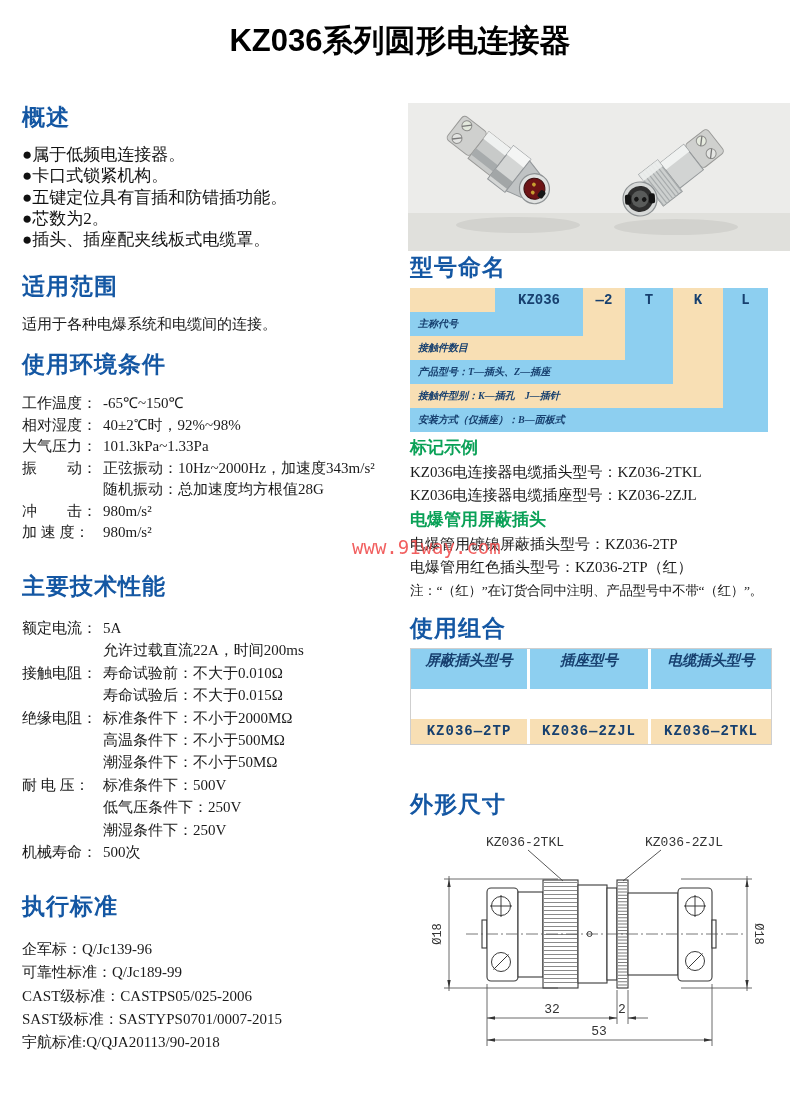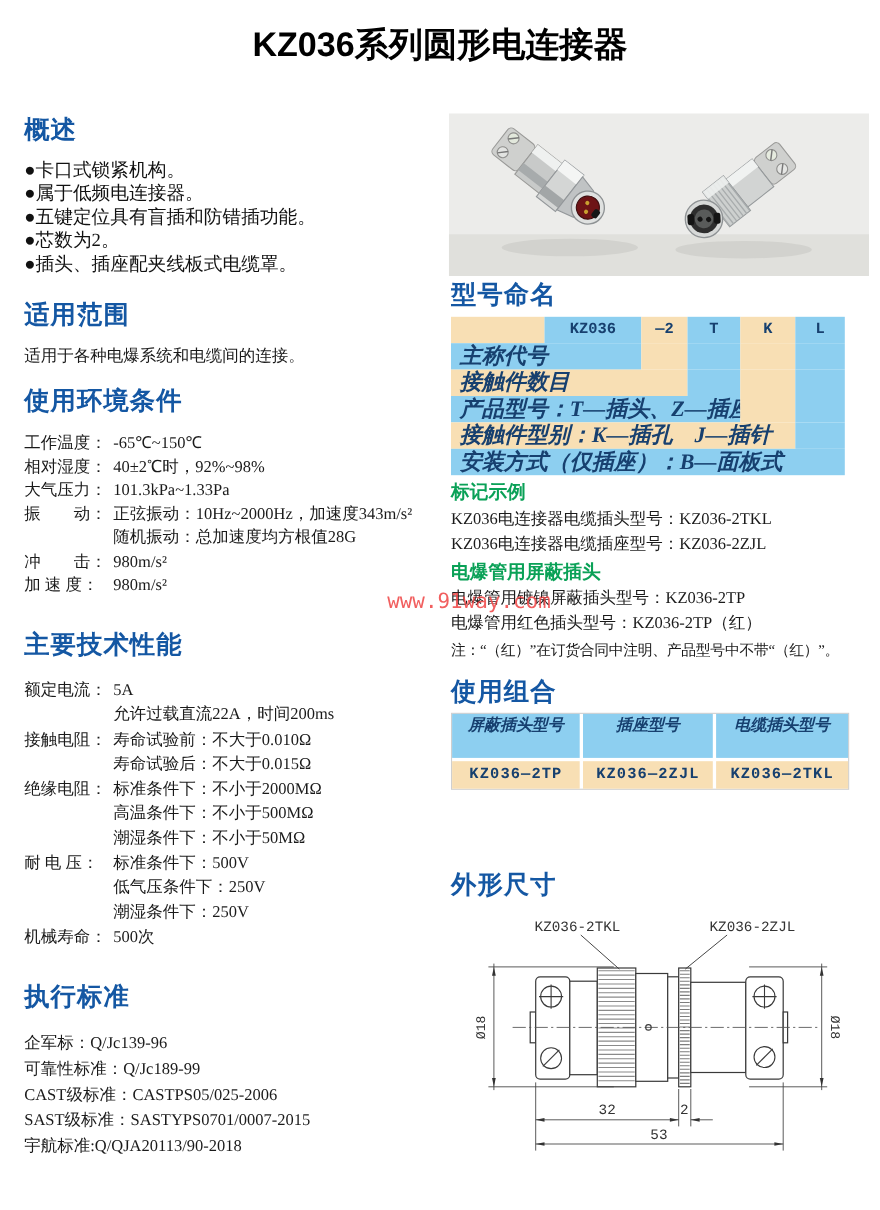--- a/index.html
+++ b/index.html
@@ -45,42 +45,42 @@
   }
   .nc { width:100%; height:100%; }
   .nc.blue { background:#8DCFF0; }
   .nc.peach { background:#F8DFB4; }
   .nc.code {
     font-family:"Liberation Mono", monospace; font-weight:bold;
     font-size:14px; line-height:24px; text-align:center; color:#17406F;
   }
   .nc.lab {
     font-family:"Liberation Serif", serif; font-style:italic; font-weight:bold;
-    font-size:20px; line-height:24px; padding-left:8px; color:#17406F;
+    font-size:10px; line-height:24px; padding-left:8px; color:#17406F;
     white-space:nowrap; overflow:hidden;
   }
   
   .mark-lines { margin-top:3px; }
   .mark-lines div { font-size:15px; line-height:23px; }
   .mark-note { font-size:13.5px !important; letter-spacing:-0.3px; white-space:nowrap; }
   .sub-head { margin-top:3px; }
   
   .ctable {
     margin-top:6px; display:grid; grid-template-columns:116px 118px 120px;
     gap:3px; background:#ffffff; border:1px solid #cfcfcf; width:362px;
   }
   .cth {
     background:#8DCFF0; height:40px; line-height:23px; text-align:center;
     font-family:"Liberation Serif", serif; font-style:italic; font-weight:bold;
     font-size:14.5px; color:#17406F;
   }
   .ctd {
     background:#F8DFB4; height:25px; line-height:25px; text-align:center;
     font-family:"Liberation Mono", monospace; font-weight:bold;
-    font-size:14px; color:#17406F; letter-spacing:1px;
+    font-size:14px; color:#17406F; letter-spacing:1px;margin-top:27px;
   }
   .combo-note {
     margin-top:8px; width:380px; font-size:15.5px; line-height:20px;
     text-indent:2em; text-align:justify;
   }
   
   .watermark {
     position:absolute; left:352px; top:536px;
     font-family:"DejaVu Sans Mono", monospace; font-size:19px;
     color:#ef4444; opacity:0.85; letter-spacing:0px; z-index:5;
@@ -90,22 +90,22 @@
 </head>
 <body>
 
 <div class="page">
 
   <div class="doc-title">KZ036系列圆形电连接器</div>
 
   <div class="sec" style="left:22px; top:103px; width:376px;">
     <h2>概述</h2>
     <ul class="bullets">
+      <li>●属于低频电连接器。</li>
       <li>●卡口式锁紧机构。</li>
-      <li>●属于低频电连接器。</li>
       <li>●五键定位具有盲插和防错插功能。</li>
       <li>●芯数为2。</li>
       <li>●插头、插座配夹线板式电缆罩。</li>
     </ul>
   </div>
 
   <div class="sec" style="left:22px; top:272px; width:376px;">
     <h2>适用范围</h2>
     <div class="scope-text">适用于各种电爆系统和电缆间的连接。</div>
   </div>

